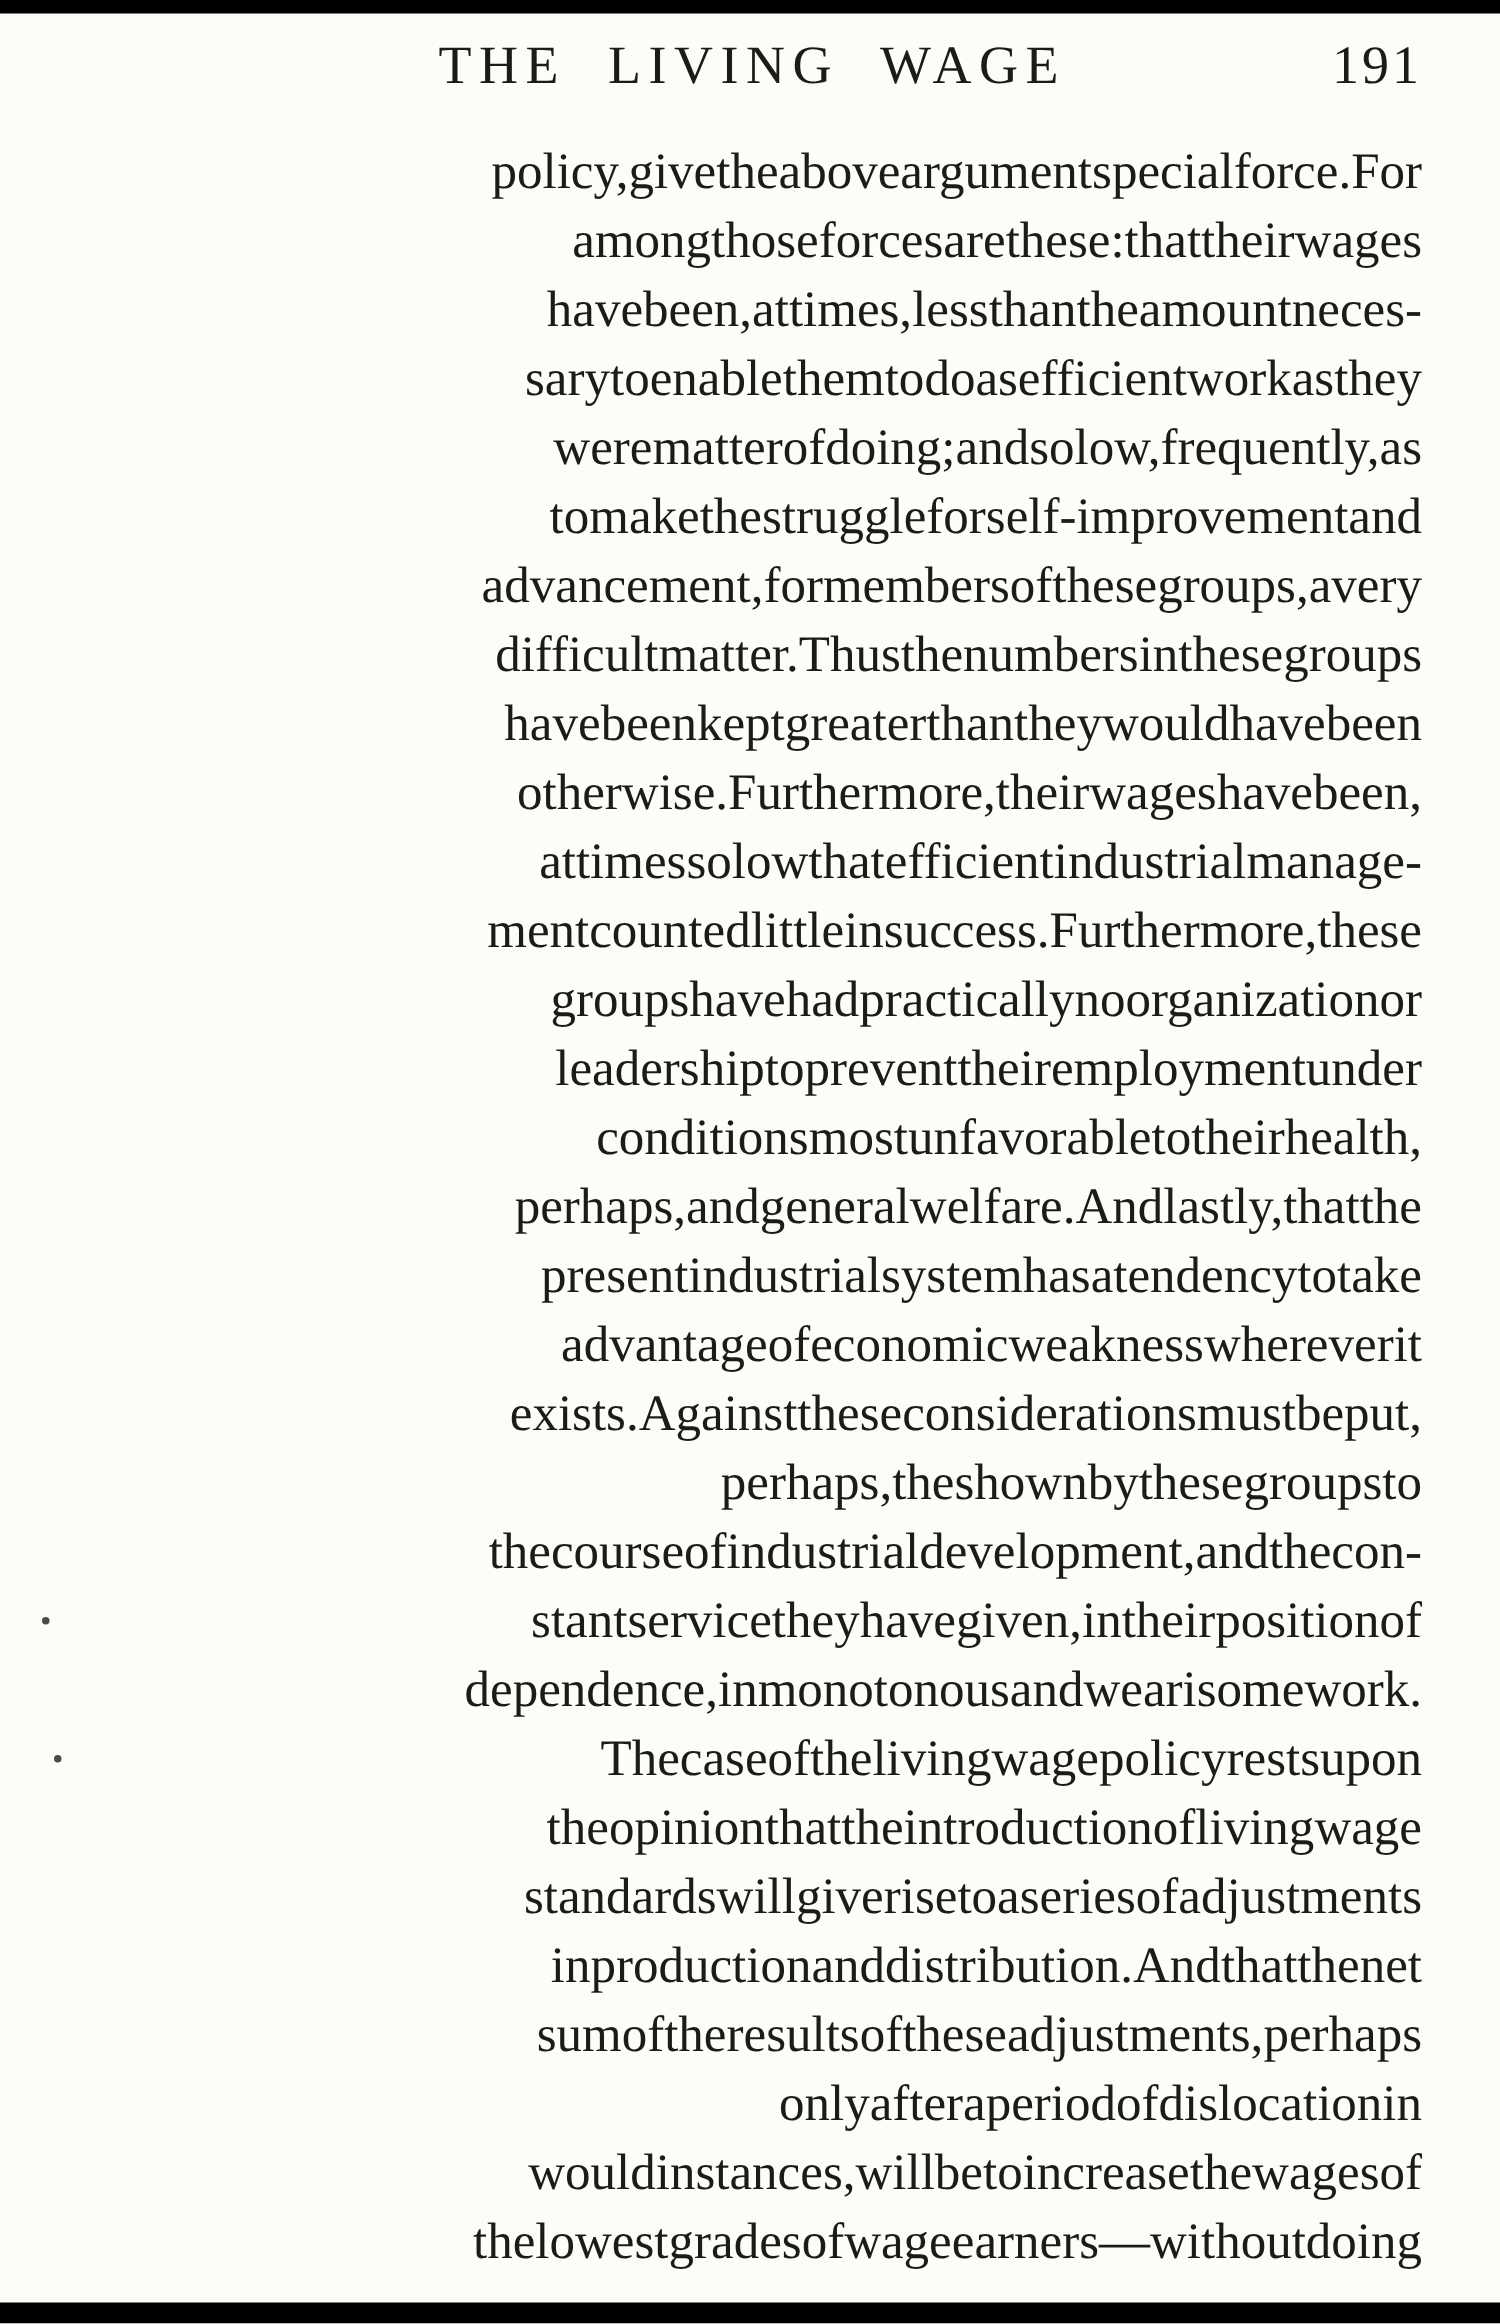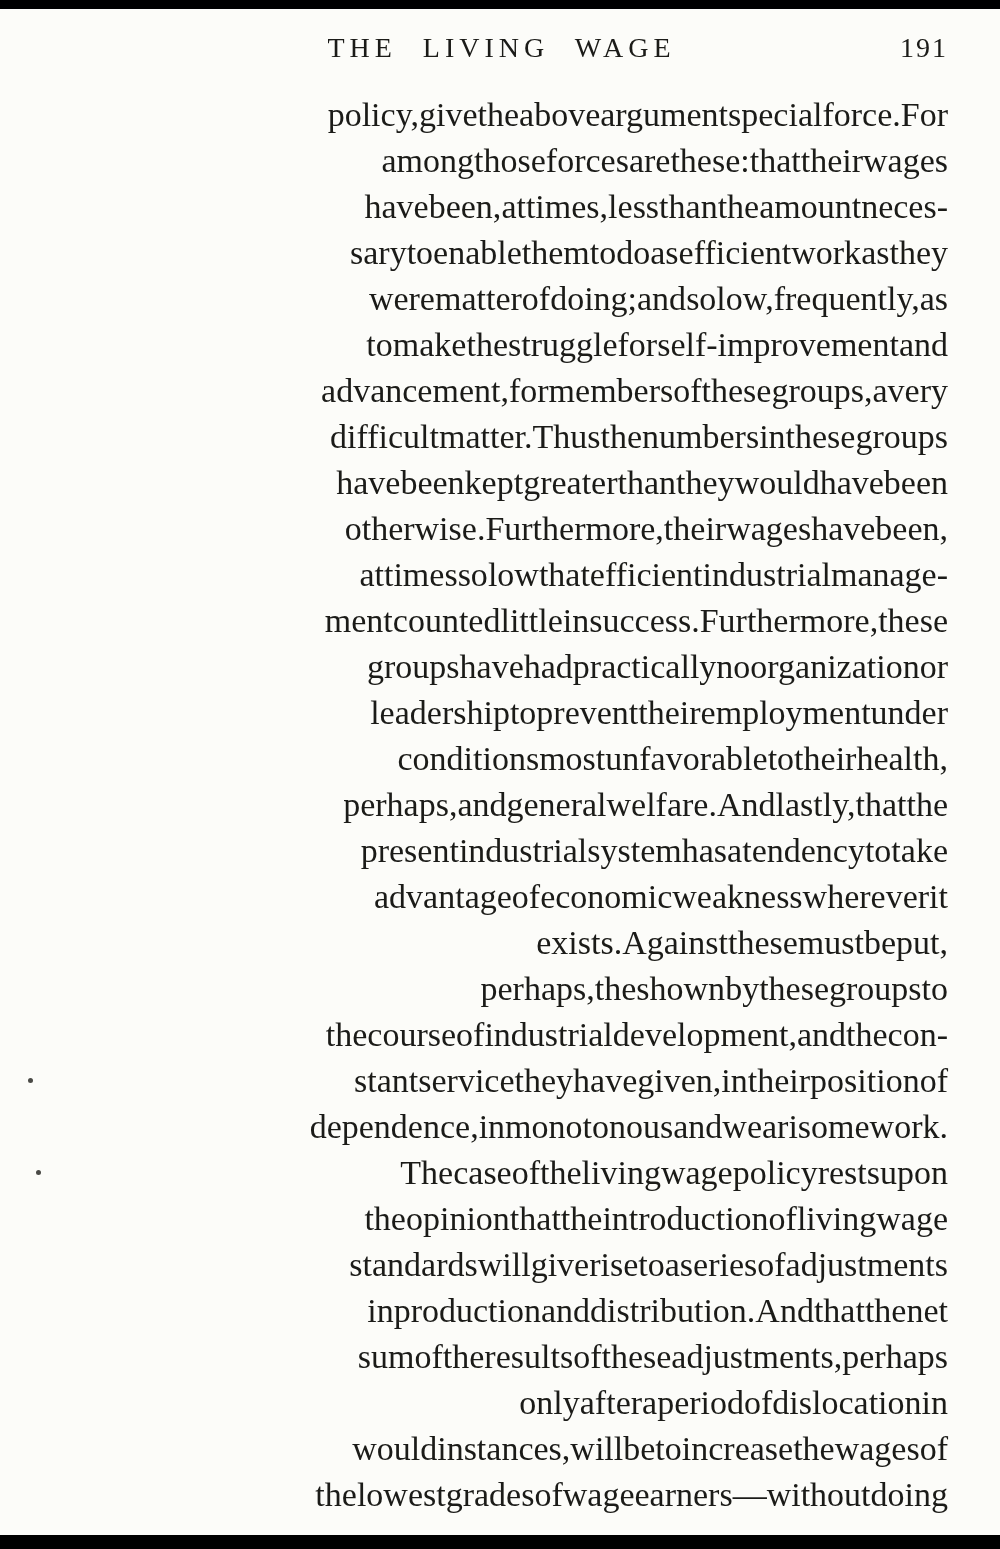--- a/index.html
+++ b/index.html
@@ -25,25 +25,25 @@
     position: absolute;
     left: 0;
     width: 100%;
     background: var(--scan-bar);
   }
   .scan-bar.top { top: 0; height: 9px; }
   .scan-bar.bottom { bottom: 0; height: 14px; }
 
   .running-head {
     position: absolute;
-    top: 32px;
+    top: 22px;
     left: 53px;
     right: 50px;
     height: 44px;
-    font-size: 28px;
+    font-size: 36px;
     text-decoration: underline;
   }
   .head-title {
     position: absolute;
     left: 0;
     right: 0;
     top: 0;
     text-align: center;
     letter-spacing: 5px;
     word-spacing: 14px;
@@ -266,20 +266,21 @@
           <span>of</span>
           <span>economic</span>
           <span>weakness</span>
           <span>wherever</span>
           <span>it</span>
         </div>
         <div class="line">
           <span>exists.</span>
           <span>Against</span>
           <span>these</span>
+          <span>considerations</span>
           <span>must</span>
           <span>be</span>
           <span>put,</span>
         </div>
         <div class="line">
           <span>perhaps,</span>
           <span>the</span>
           <span>shown</span>
           <span>by</span>
           <span>these</span>

